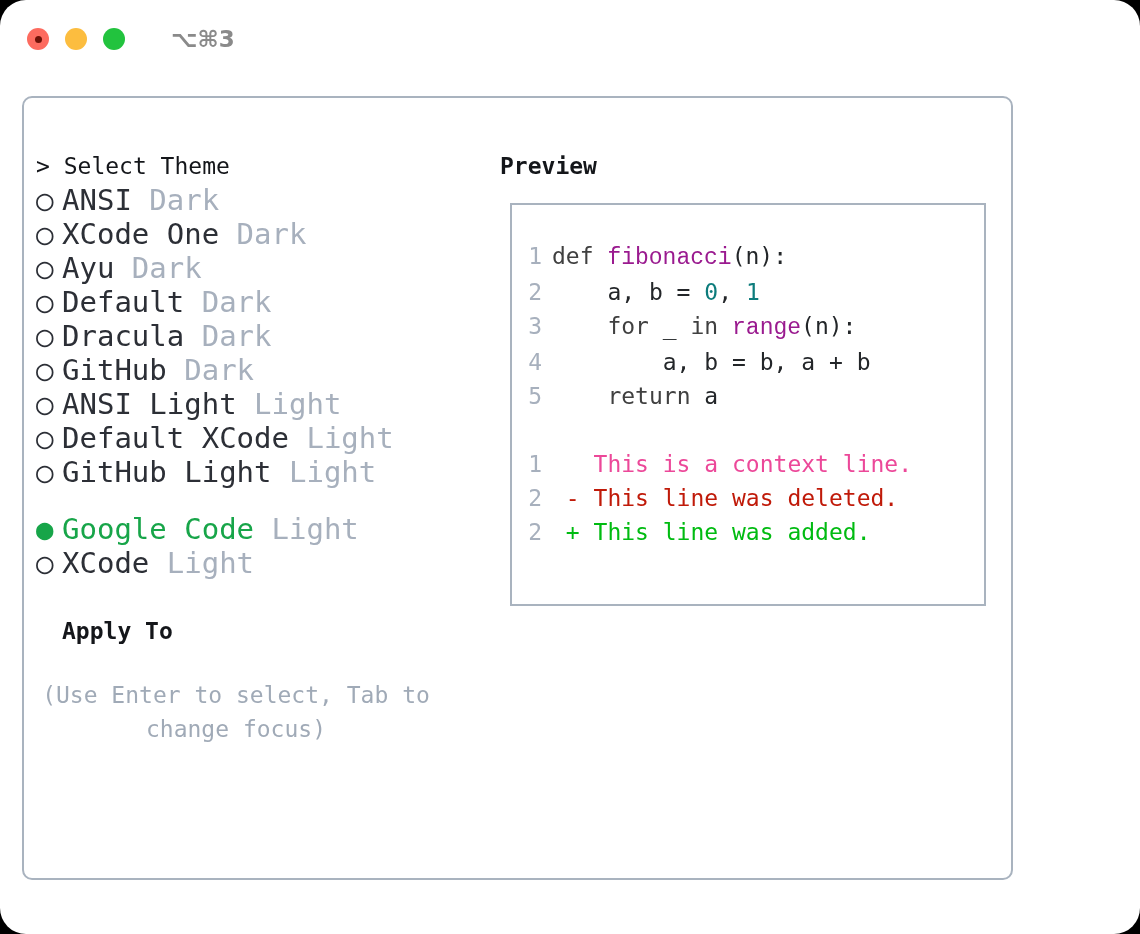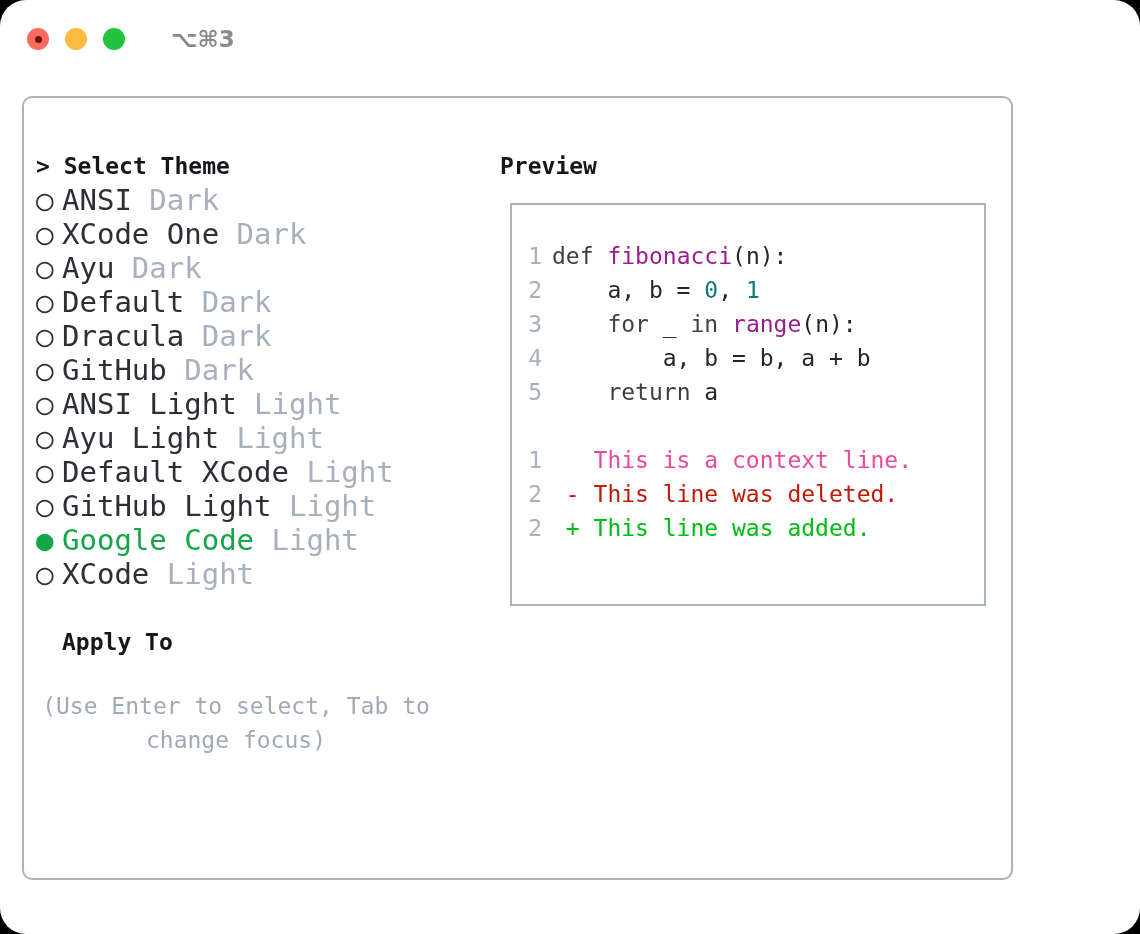--- a/index.html
+++ b/index.html
@@ -78,36 +78,36 @@
     width: 440px;
   }
   #right-col {
     position: absolute;
     left: 500px;
     top: 149px;
     width: 500px;
   }
   .heading {
     font-size: 23px;
-    font-weight: bold;
+    font-weight: normal;
     color: #14161a;
     line-height: 34px;
     white-space: pre;
   }
   .list-row {
     font-size: 29px;
     line-height: 34px;
     color: #2c2f36;
     white-space: pre;
   }
   .bullet {
     display: inline-block;
     width: 26px;
   }
-  .row-sel { color: #17a549; }
+  .row-sel { color: #17a549; margin-top: 23px; }
   .row-sel .bullet { color: #17a549; }
   .tag { color: #a7b0bd; }
   .section-head {
     font-size: 23px;
     font-weight: bold;
     color: #14161a;
     line-height: 34px;
     white-space: pre;
     padding-left: 26px;
   }
@@ -148,21 +148,21 @@
   }
   .cline { white-space: pre; }
   .lno {
     color: #a7b0bd;
     display: inline-block;
     width: 26px;
     text-align: right;
     margin-right: 10px;
   }
   .kw  { color: #404040; }
-  .fn  { color: #9a1a8f; }
+  .fn  { color: #9a1a8f; font-family: Liberation Mono, monospace; }
   .num { color: #0d7c7c; }
   .pl  { color: #232629; }
   .ctx { color: #ec4899; }
   .del { color: #c01a09; }
   .add { color: #00bb11; }
 </style>
 </head>
 <body>
 
 <div id="window">
@@ -179,21 +179,20 @@
   <div id="left-col">
     <div class="heading">&gt; Select Theme</div>
     <div id="theme-list">
         <div class="list-row"><span class="bullet">○</span><span>ANSI</span><span class="tag"> Dark</span></div>
         <div class="list-row"><span class="bullet">○</span><span>XCode One</span><span class="tag"> Dark</span></div>
         <div class="list-row"><span class="bullet">○</span><span>Ayu</span><span class="tag"> Dark</span></div>
         <div class="list-row"><span class="bullet">○</span><span>Default</span><span class="tag"> Dark</span></div>
         <div class="list-row"><span class="bullet">○</span><span>Dracula</span><span class="tag"> Dark</span></div>
         <div class="list-row"><span class="bullet">○</span><span>GitHub</span><span class="tag"> Dark</span></div>
         <div class="list-row"><span class="bullet">○</span><span>ANSI Light</span><span class="tag"> Light</span></div>
-        <div class="list-row"><span class="bullet">○</span><span>Ayu Light</span><span class="tag"> Light</span></div>
         <div class="list-row"><span class="bullet">○</span><span>Default XCode</span><span class="tag"> Light</span></div>
         <div class="list-row"><span class="bullet">○</span><span>GitHub Light</span><span class="tag"> Light</span></div>
         <div class="list-row row-sel"><span class="bullet">●</span><span>Google Code</span><span class="tag"> Light</span></div>
         <div class="list-row"><span class="bullet">○</span><span>XCode</span><span class="tag"> Light</span></div>
       </div>
     <div class="spacer"></div>
     <div class="section-head">Apply To</div>
     <div id="hint">(Use Enter to select, Tab to change focus)</div>
   </div>
 

